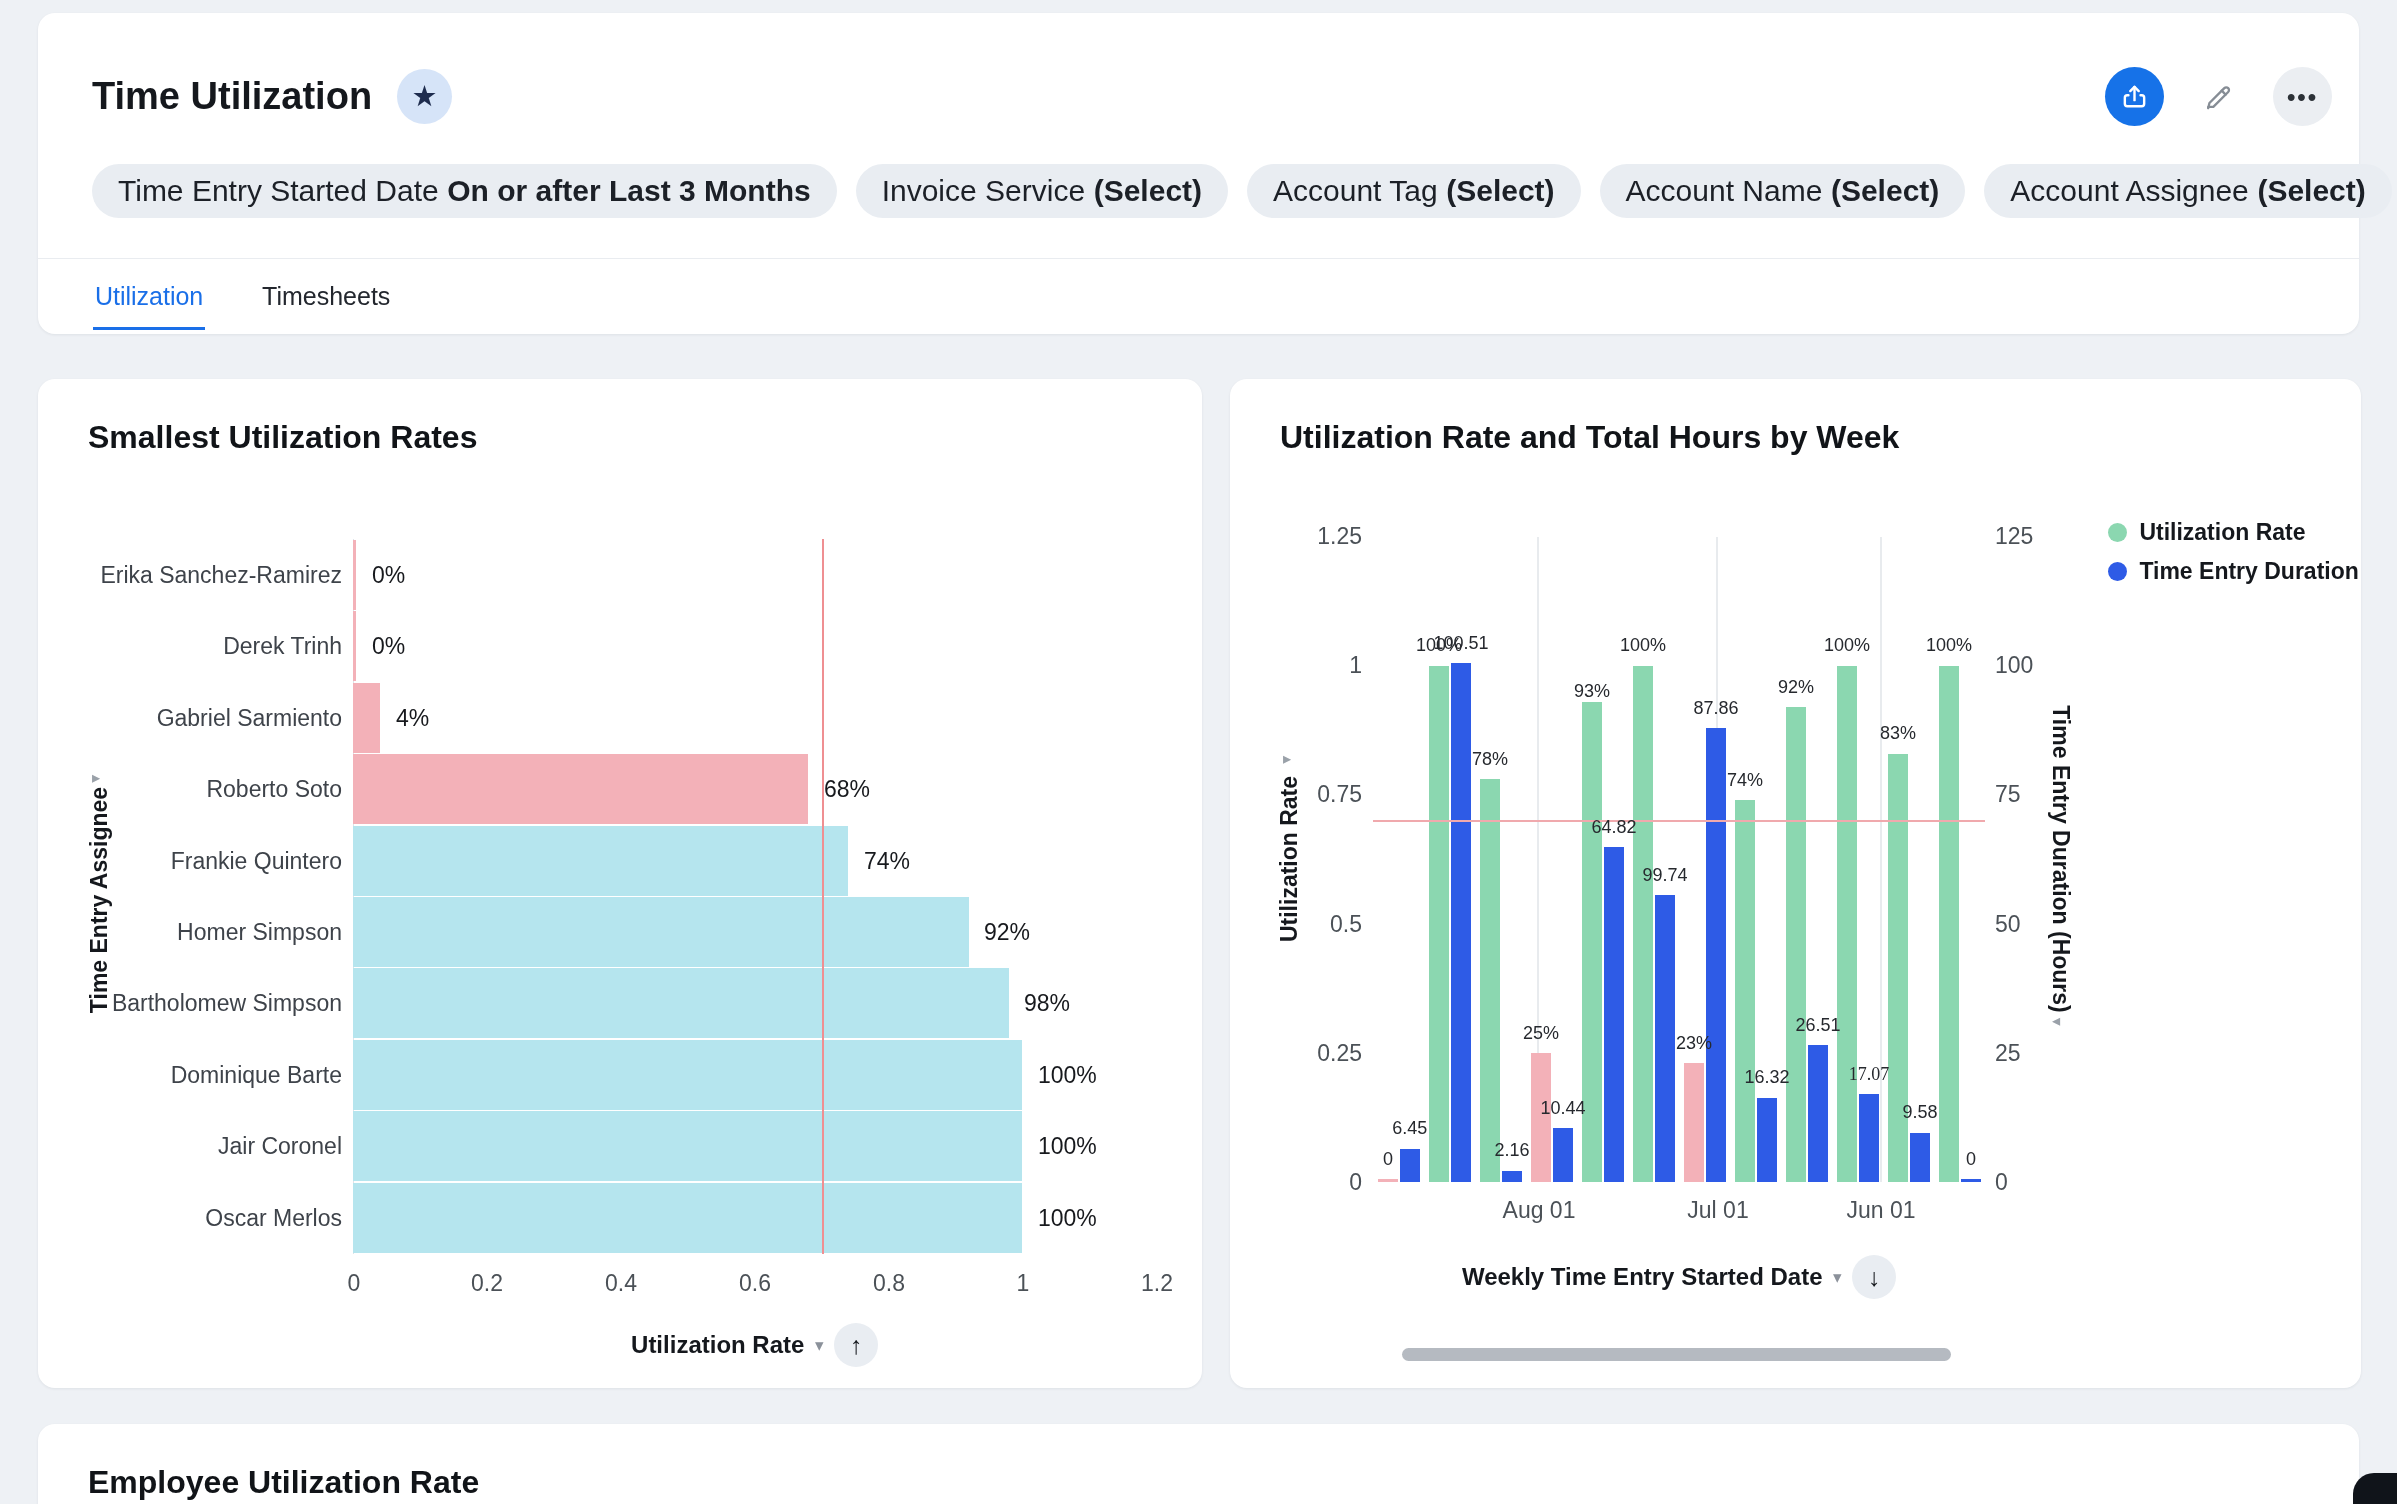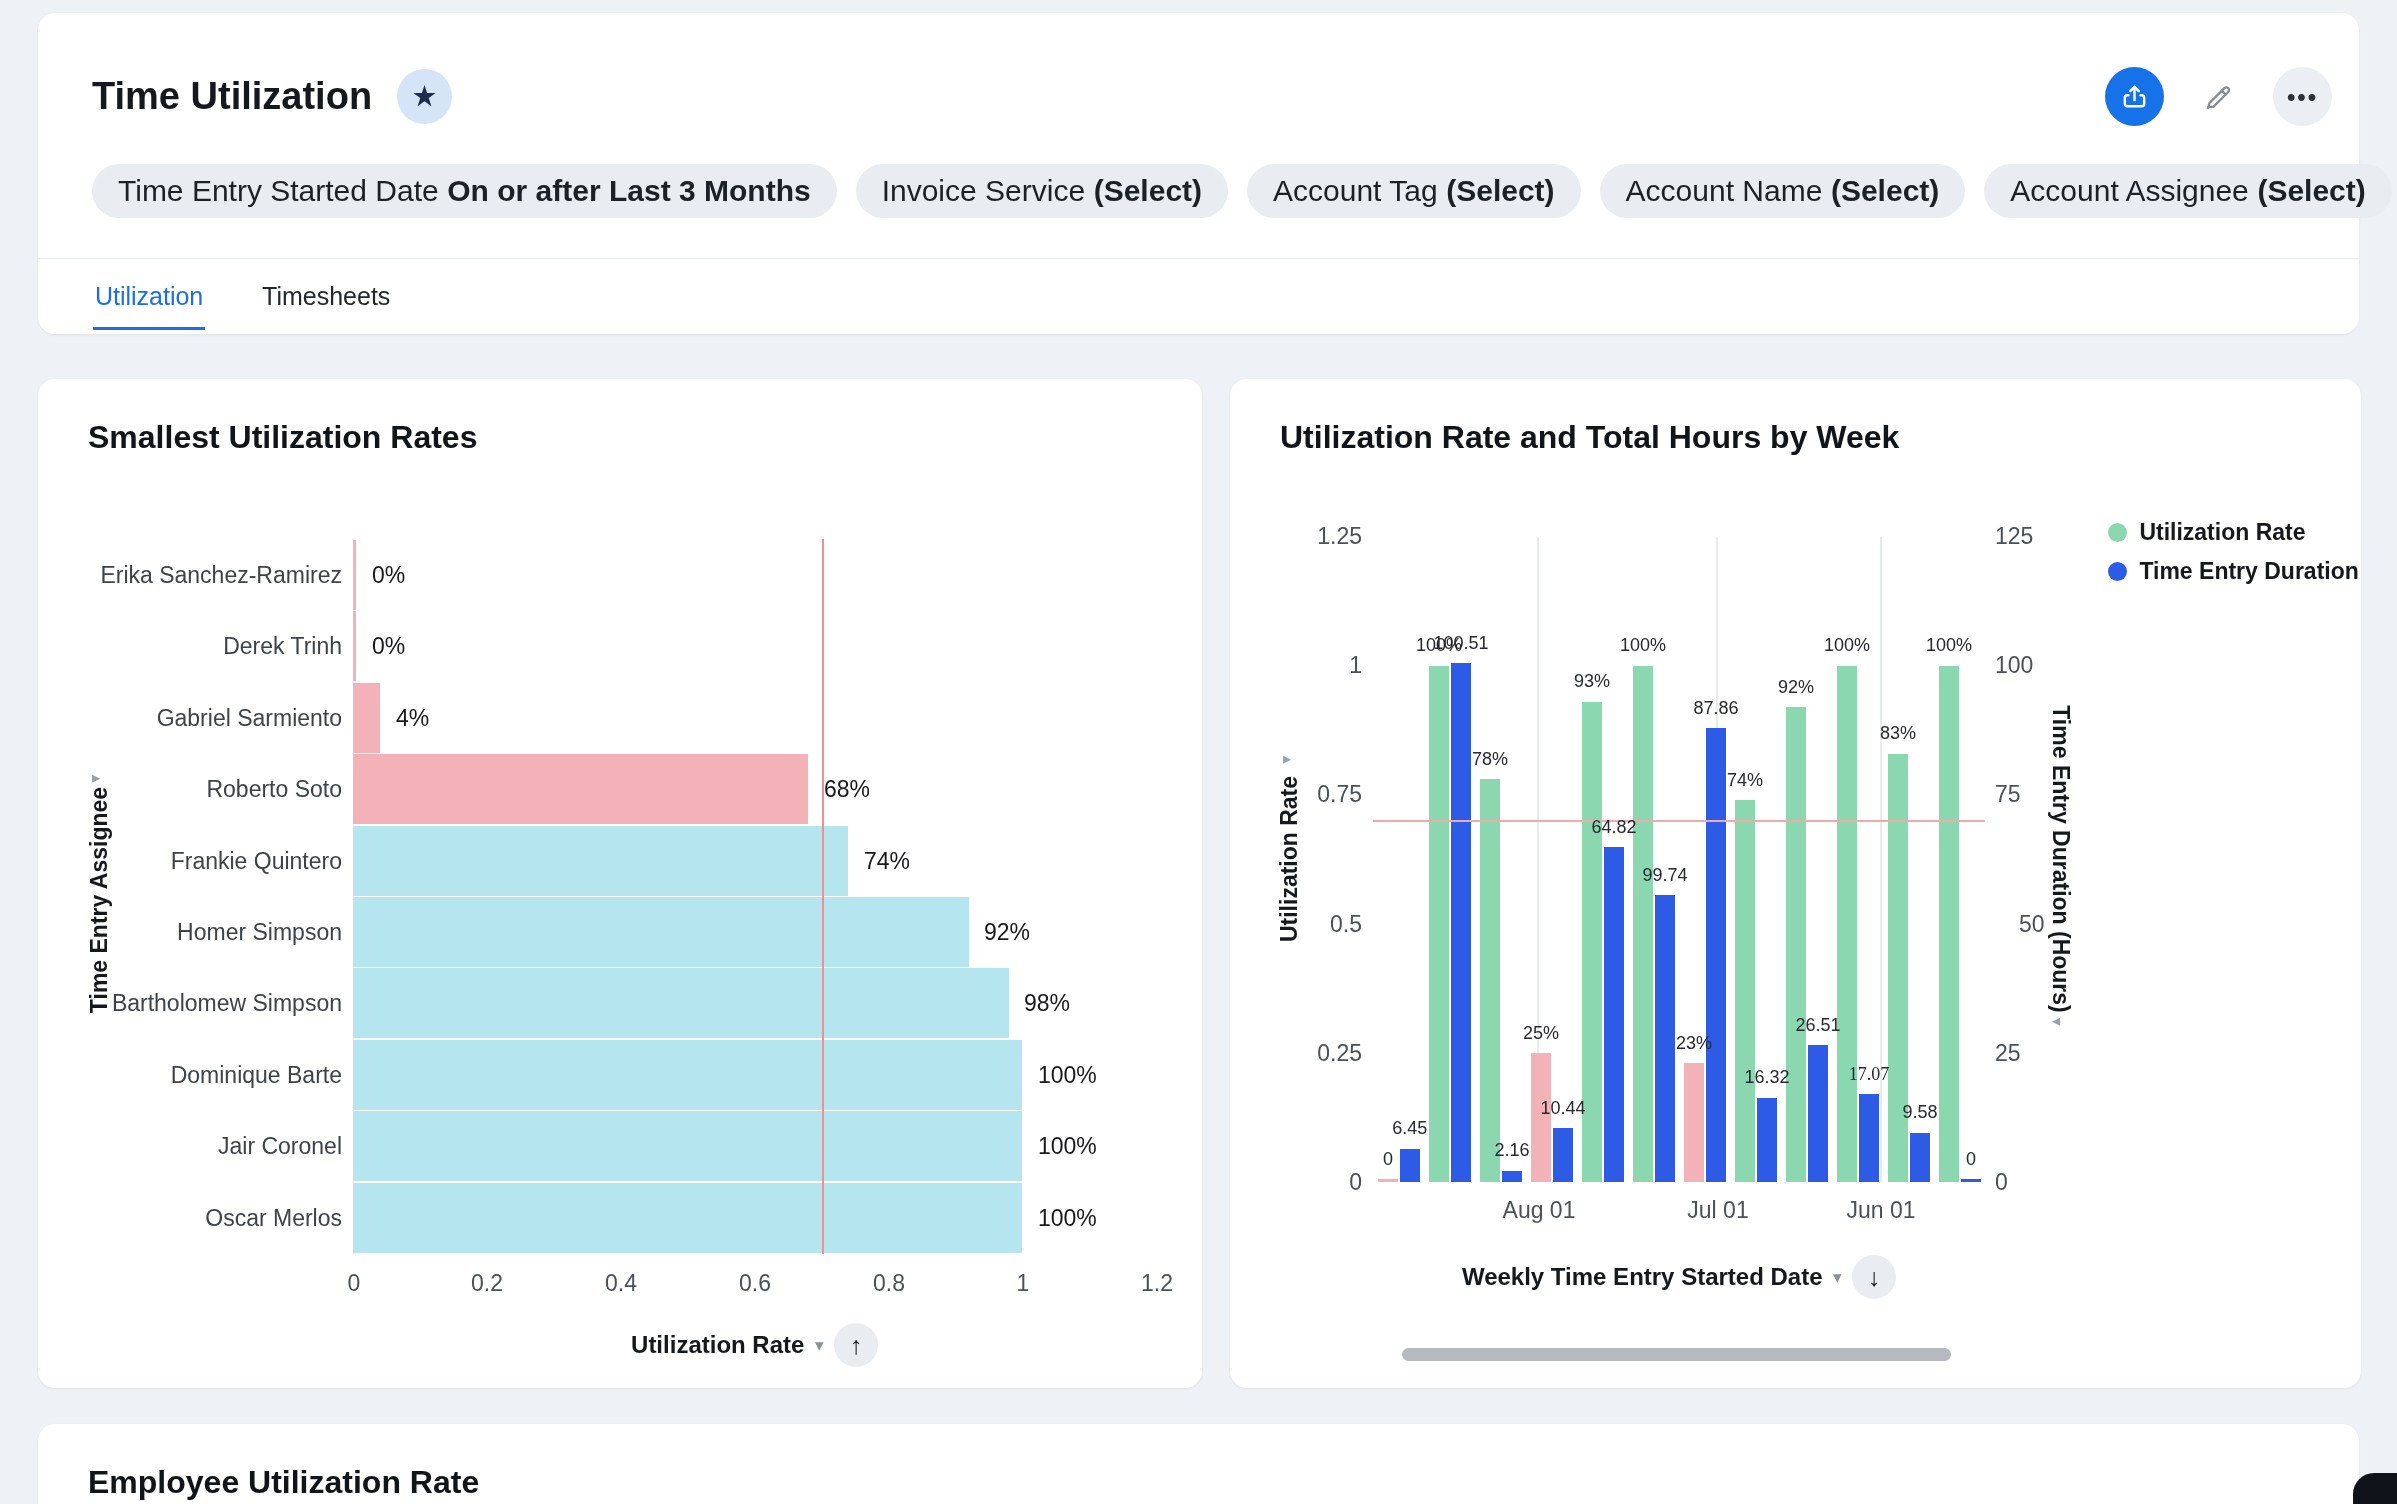--- a/index.html
+++ b/index.html
@@ -205,21 +205,21 @@
       <div class="r-tickL" style="top: 272px;">1</div>
       <div class="r-tickL" style="top: 401px;">0.75</div>
       <div class="r-tickL" style="top: 531px;">0.5</div>
       <div class="r-tickL" style="top: 660px;">0.25</div>
       <div class="r-tickL" style="top: 789px;">0</div>
     </div>
   <div id="r-rticks">
       <div class="r-tickR" style="top: 143px;">125</div>
       <div class="r-tickR" style="top: 272px;">100</div>
       <div class="r-tickR" style="top: 401px;">75</div>
-      <div class="r-tickR" style="top: 531px; margin-left: 24px;">50</div>
+      <div class="r-tickR" style="top: 531px;">50</div>
       <div class="r-tickR" style="top: 660px;">25</div>
       <div class="r-tickR" style="top: 789px;">0</div>
     </div>
   <div id="r-plot" class="r-plot">
       <div class="gridline-v" style="left: 164px;"></div>
       <div class="gridline-v" style="left: 343px;"></div>
       <div class="gridline-v" style="left: 507px;"></div>
       <div class="refline-h" style="top: 283px; background: rgb(240, 169, 173);"></div>
       <div class="r-bar" style="left: 4.8px; height: 2.9px; background: rgb(243, 177, 184);"></div>
       <div class="r-barlabel" style="left: -28px; top: 612px;">0</div>
@@ -231,21 +231,21 @@
       <div class="r-barlabel" style="left: 45px; top: 96px;">100.51</div>
       <div class="r-bar" style="left: 107px; height: 403px; background: rgb(139, 215, 176);"></div>
       <div class="r-barlabel" style="left: 74px; top: 212px;">78%</div>
       <div class="r-bar" style="left: 129px; height: 11px; background: rgb(46, 91, 230);"></div>
       <div class="r-barlabel" style="left: 96px; top: 603px;">2.16</div>
       <div class="r-bar" style="left: 158px; height: 129px; background: rgb(243, 177, 184);"></div>
       <div class="r-barlabel" style="left: 125px; top: 486px;">25%</div>
       <div class="r-bar" style="left: 180px; height: 54px; background: rgb(46, 91, 230);"></div>
       <div class="r-barlabel" style="left: 147px; top: 561px;">10.44</div>
       <div class="r-bar" style="left: 209px; height: 480px; background: rgb(139, 215, 176);"></div>
-      <div class="r-barlabel" style="left: 176px; top: 134px;">93%</div>
+      <div class="r-barlabel" style="left: 176px; top: 144px;">93%</div>
       <div class="r-bar" style="left: 231px; height: 335px; background: rgb(46, 91, 230);"></div>
       <div class="r-barlabel" style="left: 198px; top: 280px;">64.82</div>
       <div class="r-bar" style="left: 260px; height: 516px; background: rgb(139, 215, 176);"></div>
       <div class="r-barlabel" style="left: 227px; top: 98px;">100%</div>
       <div class="r-bar" style="left: 282px; height: 287px; background: rgb(46, 91, 230);"></div>
       <div class="r-barlabel" style="left: 249px; top: 328px;">99.74</div>
       <div class="r-bar" style="left: 311px; height: 119px; background: rgb(243, 177, 184);"></div>
       <div class="r-barlabel" style="left: 278px; top: 496px;">23%</div>
       <div class="r-bar" style="left: 333px; height: 454px; background: rgb(46, 91, 230);"></div>
       <div class="r-barlabel" style="left: 300px; top: 161px;">87.86</div>

